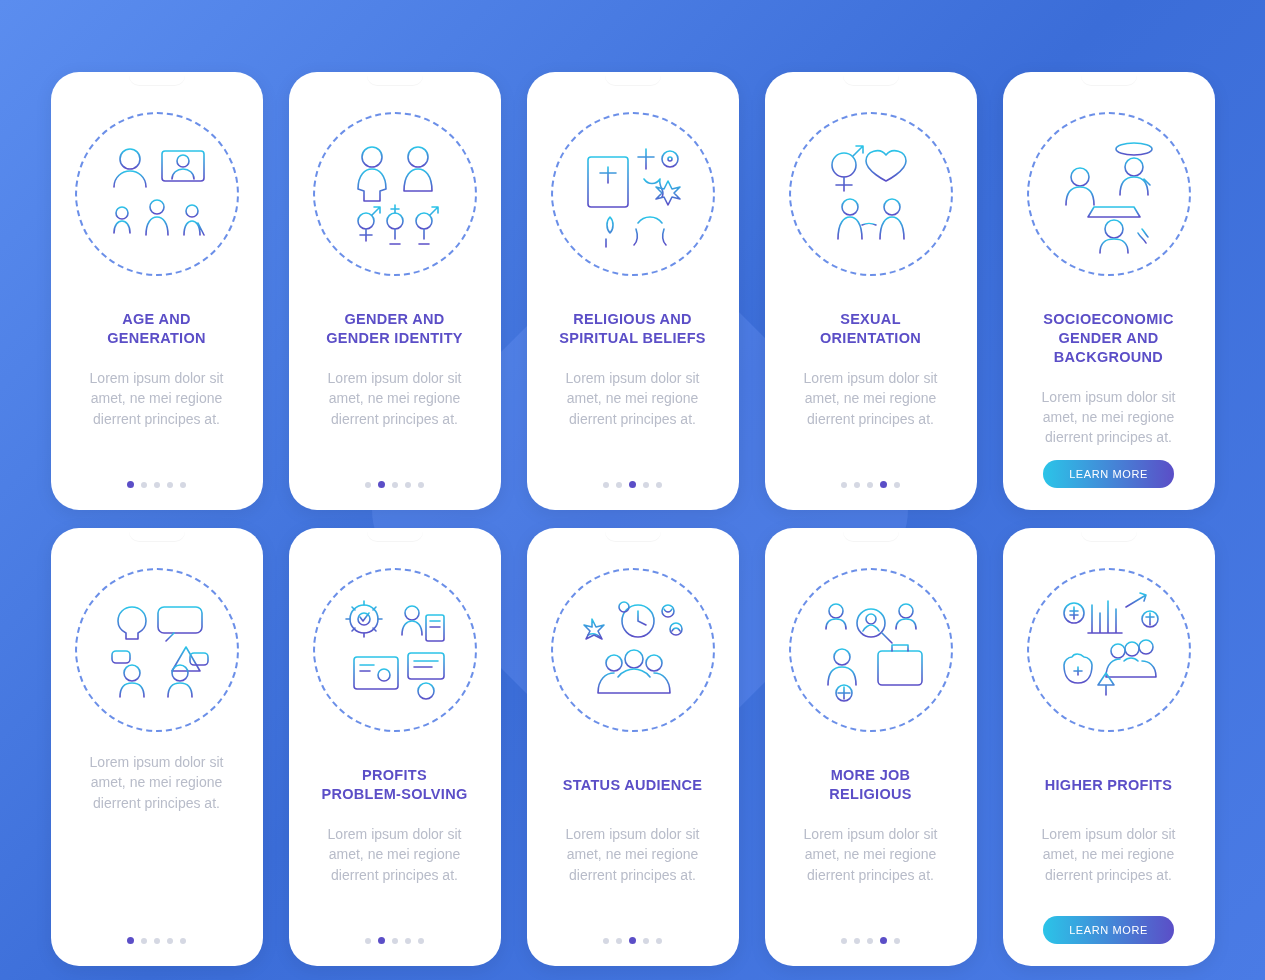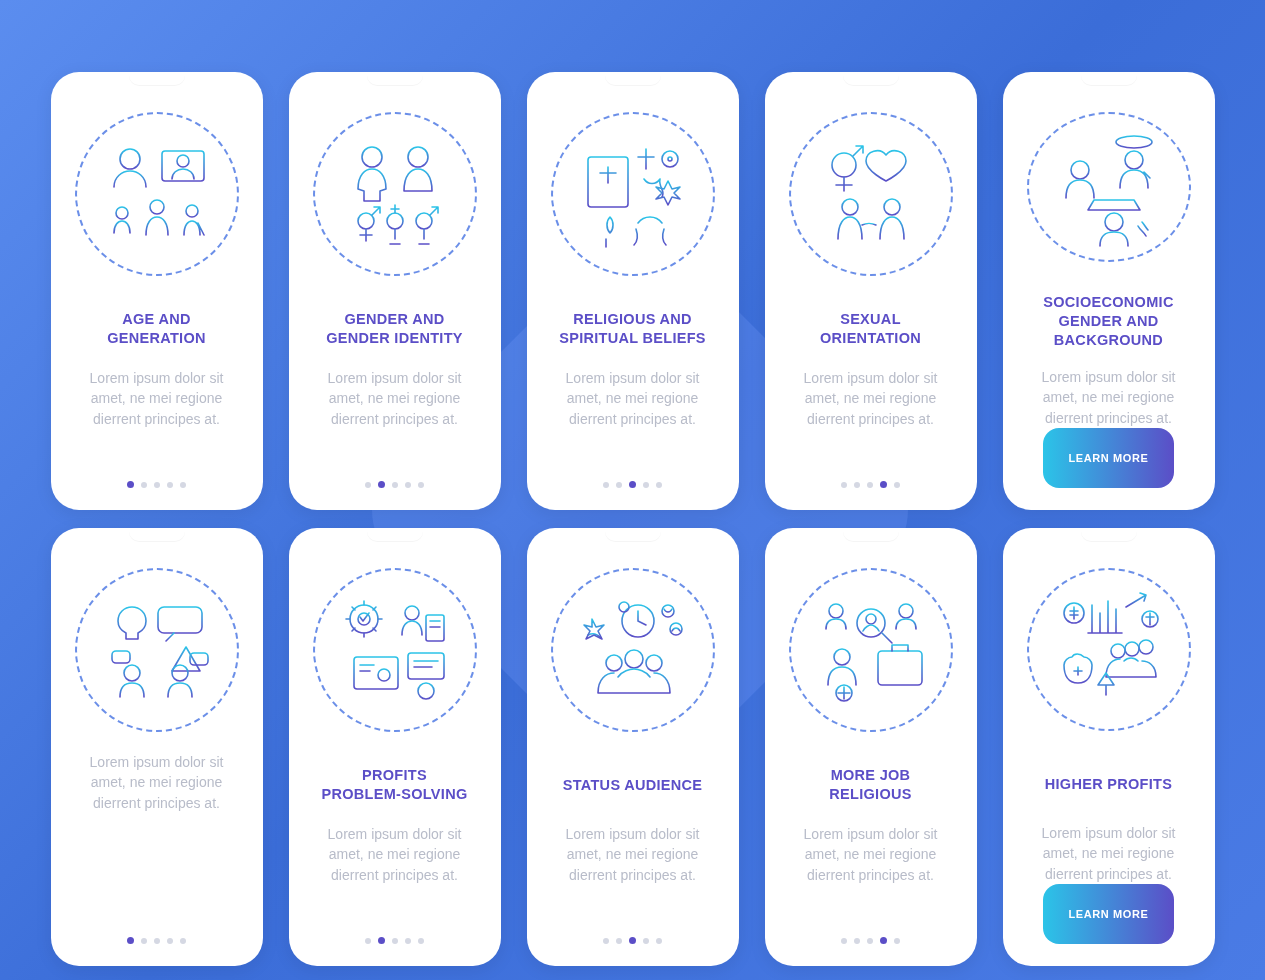--- a/index.html
+++ b/index.html
@@ -87,26 +87,26 @@
     padding-bottom: 2px;
   }
   .dot {
     width: 6px; height: 6px; border-radius: 50%;
     background: #D5D8E3;
   }
   .dot.active { background: #5B4EC7; width:7px; height:7px; }
   .btn {
     margin-top: auto;
     margin-bottom: 2px;
-    padding: 24px 26px;
+    padding: 8px 26px;
     border-radius: 16px;
     background: linear-gradient(90deg, #2BC4E8, #5B4EC7);
     color: #fff;
     font-size: 11px;
-    font-weight: 700;
+    font-weight: 400;
     letter-spacing: 0.6px;
     border: none;
     cursor: pointer;
   }
   .stroke { fill:none; stroke:url(#g1); stroke-width:1.6; stroke-linecap:round; stroke-linejoin:round; }
 </style>
 </head>
 <body>
 
 <svg width="0" height="0" style="position:absolute">

